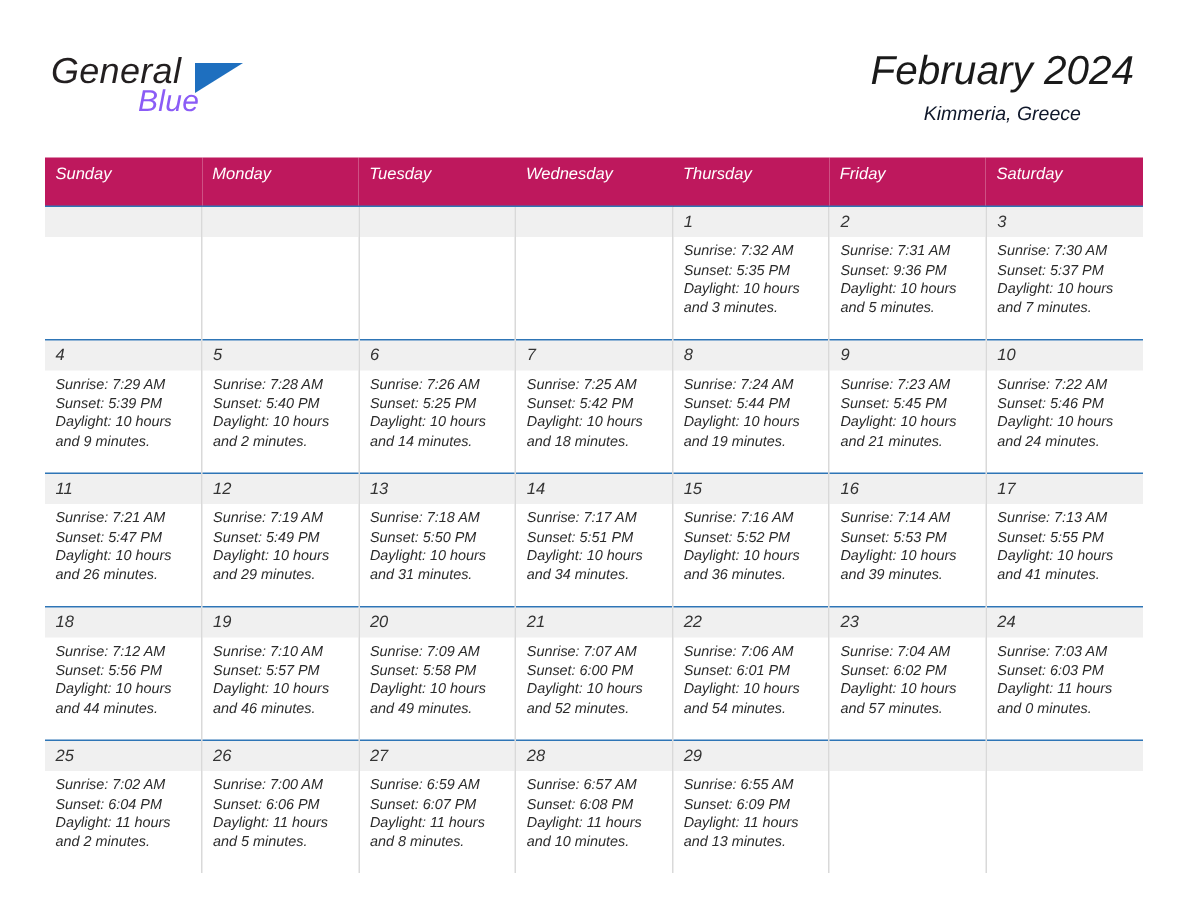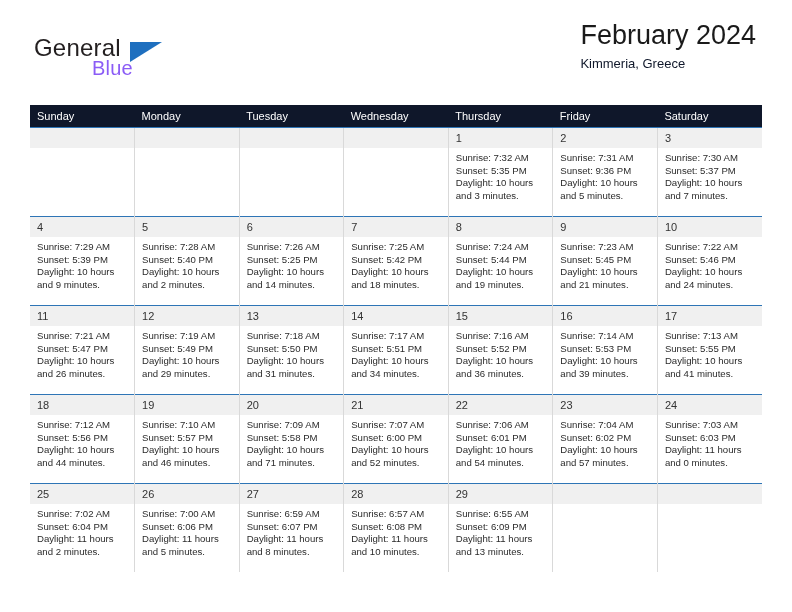--- a/index.html
+++ b/index.html
@@ -12,20 +12,21 @@
     background: #ffffff;
     font-family: "Liberation Sans", sans-serif;
     color: #222222;
     overflow: hidden;
   }
   .page {
     position: relative;
     width: 680px;
     height: 612px;
     box-sizing: border-box;
+    font-style: italic;
   }
 
   
   .header {
     position: absolute;
     left: 0;
     top: 0;
     width: 792px;
     height: 104px;
   }
@@ -59,22 +60,22 @@
     left: 58px;
     top: 23px;
     font-size: 20px;
     letter-spacing: 0.2px;
     color: #8b5cf6;
     font-family: "Liberation Sans", sans-serif;
   }
   .title-block {
     position: absolute;
     right: 36px;
-    top: 20px;
-    text-align: left;
+    top: 32px;
+    text-align: center;
   }
   .cal-title {
     font-size: 27px;
     color: #1a1a1a;
     line-height: 31px;
     white-space: nowrap;
     font-weight: normal;
   }
   .cal-subtitle {
     margin-top: 5px;
@@ -87,26 +88,26 @@
   
   .calendar {
     position: absolute;
     left: 30px;
     top: 105px;
     width: 732px;
     border-collapse: collapse;
     table-layout: fixed;
   }
   .calendar th {
-    background: #0f172a;
+    background: #be185d;
     color: #ffffff;
     font-size: 11px;
     font-weight: normal;
     text-align: left;
-    padding: 5px 0 5px 7px;
+    padding: 5px 0 15px 7px;
     height: 10px;
     border: none;
   }
   .calendar td {
     vertical-align: top;
     padding: 0;
     width: 104.5px;
     height: 88px;
     border-top: 1px solid #2e75b6;
     border-left: 1px solid #d9d9d9;
@@ -435,21 +436,21 @@
               </div>
             </div>
           </td>
           <td>
             <div class="cell-inner">
               <div class="daynum">20</div>
               <div class="cell-body">
                 <div>Sunrise: 7:09 AM</div>
                 <div>Sunset: 5:58 PM</div>
                 <div>Daylight: 10 hours</div>
-                <div>and 71 minutes.</div>
+                <div>and 49 minutes.</div>
               </div>
             </div>
           </td>
           <td>
             <div class="cell-inner">
               <div class="daynum">21</div>
               <div class="cell-body">
                 <div>Sunrise: 7:07 AM</div>
                 <div>Sunset: 6:00 PM</div>
                 <div>Daylight: 10 hours</div>

